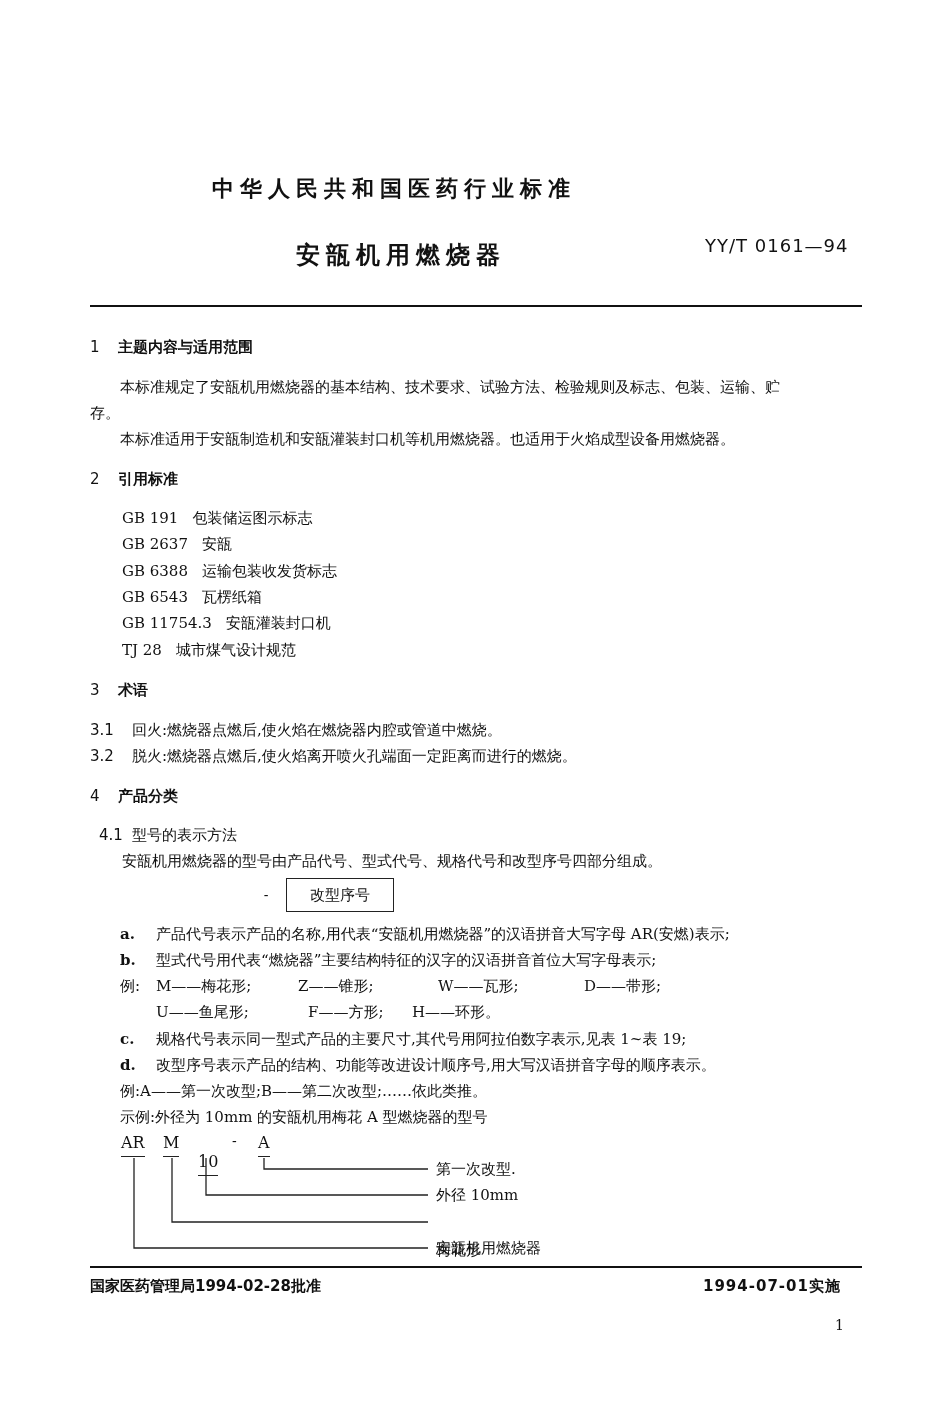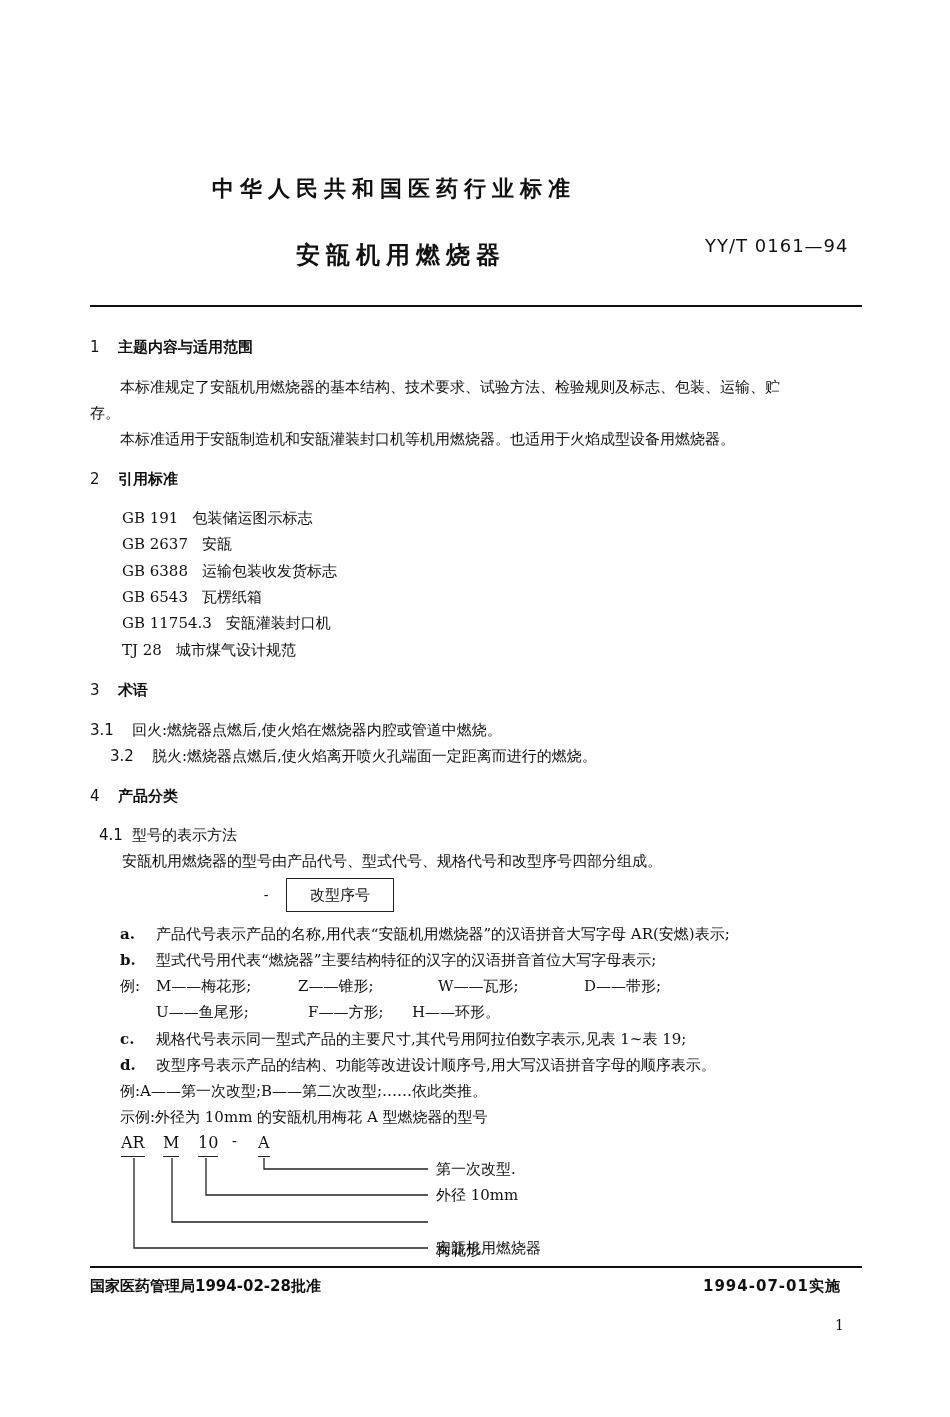--- a/index.html
+++ b/index.html
@@ -53,21 +53,21 @@
 <div class="abs ref" style="top:535px;"><span class="code">GB 2637</span><span>安瓿</span></div>
 <div class="abs ref" style="top:562px;"><span class="code">GB 6388</span><span>运输包装收发货标志</span></div>
 <div class="abs ref" style="top:588px;"><span class="code">GB 6543</span><span>瓦楞纸箱</span></div>
 <div class="abs ref" style="top:614px;"><span class="code">GB 11754.3</span><span>安瓿灌装封口机</span></div>
 <div class="abs ref" style="top:641px;"><span class="code">TJ 28</span><span>城市煤气设计规范</span></div>
 
 <div class="abs hei h" style="left:90px;top:681px;">
   <span class="num">3</span><span>术语</span>
 </div>
 <div class="abs p" style="left:90px;top:721px;"><span class="hei" style="display:inline-block;width:42px;">3.1</span><span>回火:燃烧器点燃后,使火焰在燃烧器内腔或管道中燃烧。</span></div>
-<div class="abs p" style="left:90px;top:747px;"><span class="hei" style="display:inline-block;width:42px;margin-left:20px;">3.2</span><span>脱火:燃烧器点燃后,使火焰离开喷火孔端面一定距离而进行的燃烧。</span></div>
+<div class="abs p" style="left:90px;top:747px;"><span class="hei" style="display:inline-block;width:42px;">3.2</span><span>脱火:燃烧器点燃后,使火焰离开喷火孔端面一定距离而进行的燃烧。</span></div>
 
 <div class="abs hei h" style="left:90px;top:787px;">
   <span class="num">4</span><span>产品分类</span>
 </div>
 <div class="abs p" style="left:90px;top:826px;text-align:center;"><span class="hei" style="display:inline-block;width:42px;">4.1</span><span>型号的表示方法</span></div>
 <div class="abs p" style="left:122px;top:852px;">安瓿机用燃烧器的型号由产品代号、型式代号、规格代号和改型序号四部分组成。</div>
 
 <div class="box-row">
   <div class="dash-sep">-</div>
   <div class="box single">改型序号</div>
@@ -83,21 +83,21 @@
   <span style="display:inline-block;width:152px;">U——鱼尾形;</span><span style="display:inline-block;width:104px;">F——方形;</span><span>H——环形。</span>
 </div>
 
 <div class="abs p" style="left:120px;top:1030px;"><b style="display:inline-block;width:36px;">c.</b><span>规格代号表示同一型式产品的主要尺寸,其代号用阿拉伯数字表示,见表 1~表 19;</span></div>
 <div class="abs p" style="left:120px;top:1056px;"><b style="display:inline-block;width:36px;">d.</b><span>改型序号表示产品的结构、功能等改进设计顺序号,用大写汉语拼音字母的顺序表示。</span></div>
 <div class="abs p" style="left:120px;top:1082px;">例:A——第一次改型;B——第二次改型;……依此类推。</div>
 <div class="abs p" style="left:120px;top:1108px;">示例:外径为 10mm 的安瓿机用梅花 A 型燃烧器的型号</div>
 
 <div class="code-part" style="left:121px;">AR</div>
 <div class="code-part" style="left:163px;">M</div>
-<div class="code-part" style="left:198px;">10</div>
+<div class="code-part" style="left:198px;margin-top:19px;">10</div>
 <div class="abs" style="left:232px;top:1133px;font-size:14px;">-</div>
 <div class="code-part" style="left:258px;">A</div>
 
 <svg class="diag" width="950" height="1417">
   <g stroke="#222" stroke-width="1.3" fill="none">
     <polyline points="264,1158 264,1169 428,1169"></polyline>
     <polyline points="206,1158 206,1195 428,1195"></polyline>
     <polyline points="172,1158 172,1222 428,1222"></polyline>
     <polyline points="134,1158 134,1248 428,1248"></polyline>
   </g>

